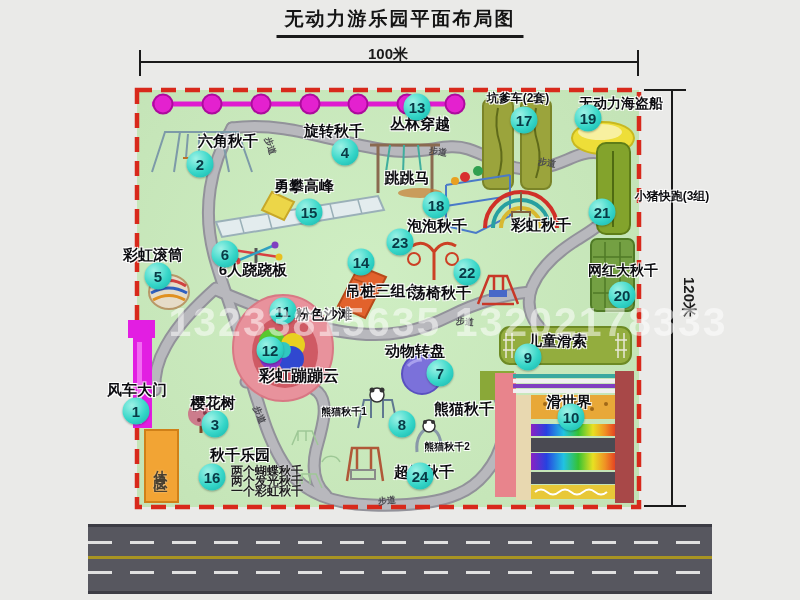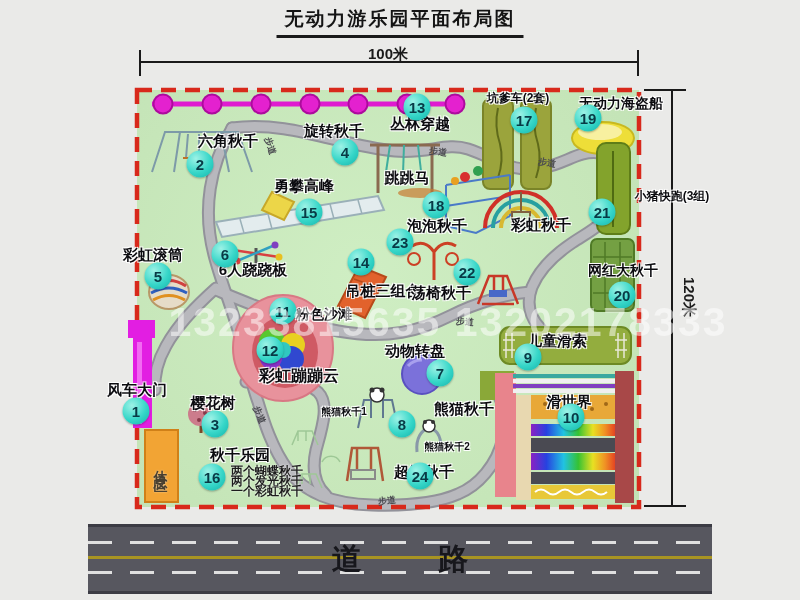--- a/index.html
+++ b/index.html
@@ -385,17 +385,16 @@
       <div class="pathlabel" style="left: 547px; top: 163px; transform: translate(-50%, -50%) rotate(10deg);">步道</div>
       <div class="pathlabel" style="left: 465px; top: 322px; transform: translate(-50%, -50%) rotate(5deg);">步道</div>
       <div class="pathlabel" style="left: 259px; top: 415px; transform: translate(-50%, -50%) rotate(68deg);">步道</div>
       <div class="pathlabel" style="left: 387px; top: 501px; transform: translate(-50%, -50%) rotate(-6deg);">步道</div>
     </div>
 
   <div class="road">
     <div class="line dash" style="top:14px;"></div>
     <div class="line yellow" style="top:29px;"></div>
     <div class="line dash" style="top:44px;"></div>
-    <div class="road-label">道 路</div>
   </div>
 
   <div class="wm wm2">13233815635 13202178333</div>
 </div>
 
 </body></html>

